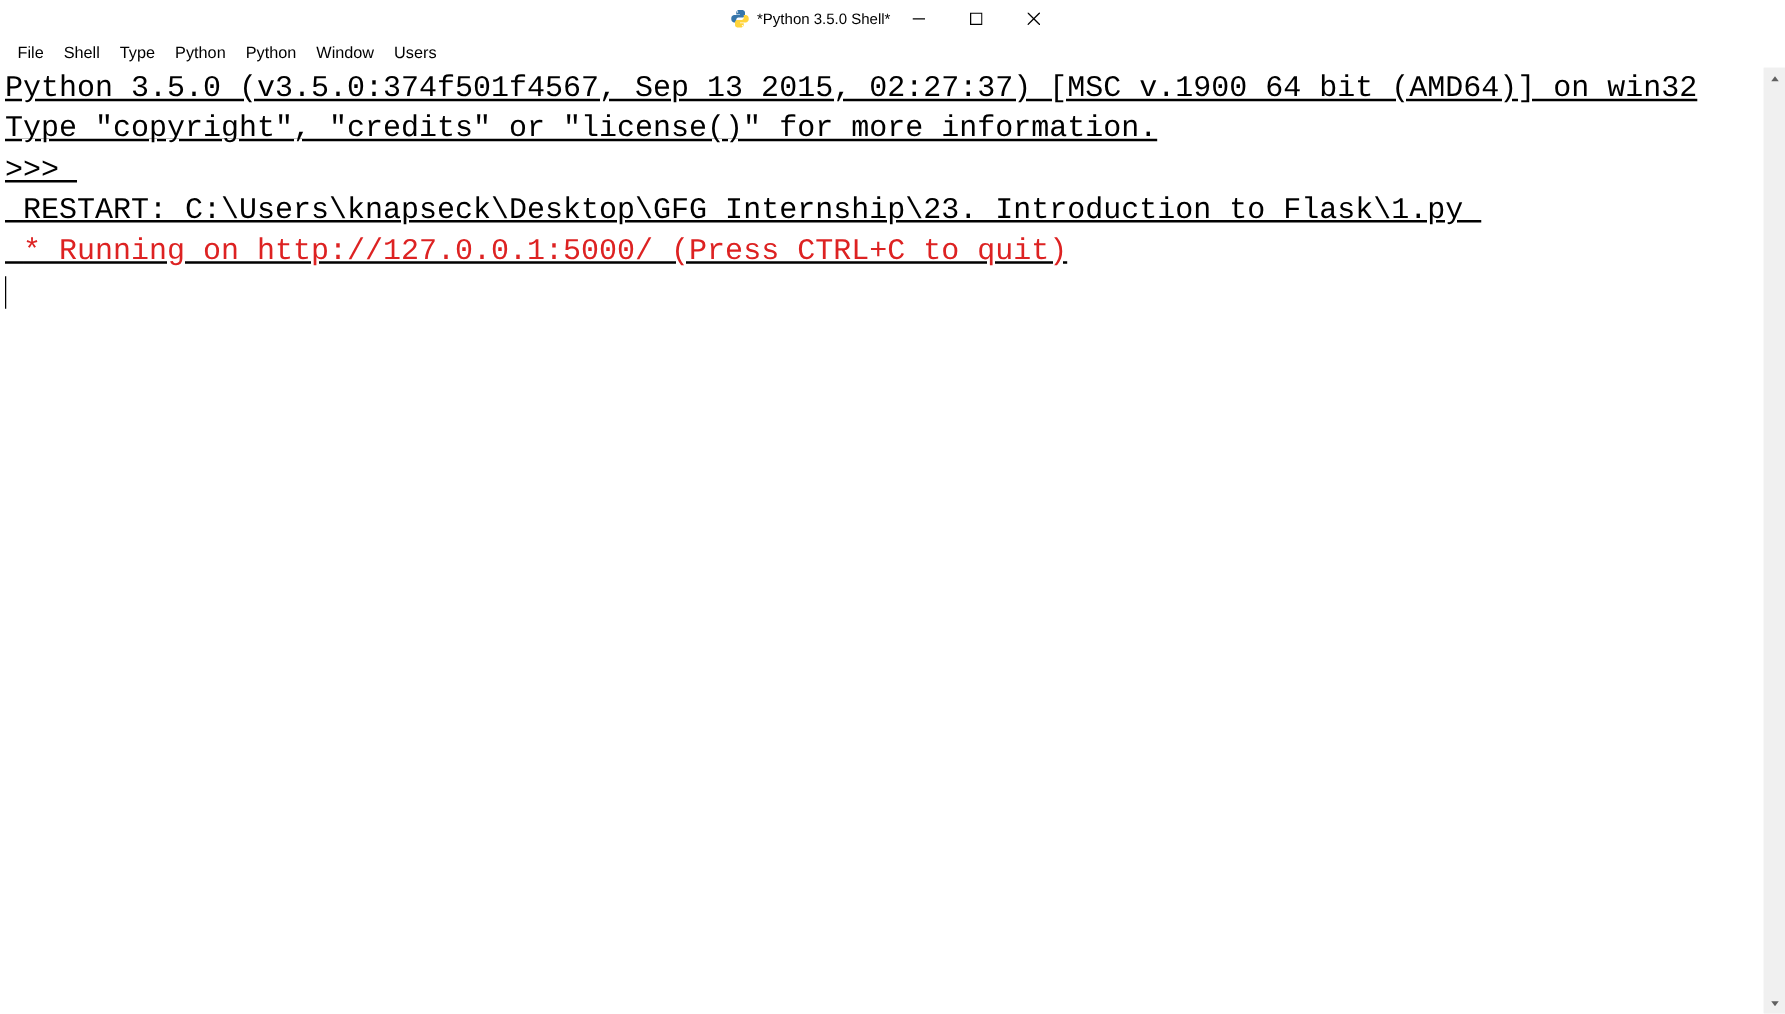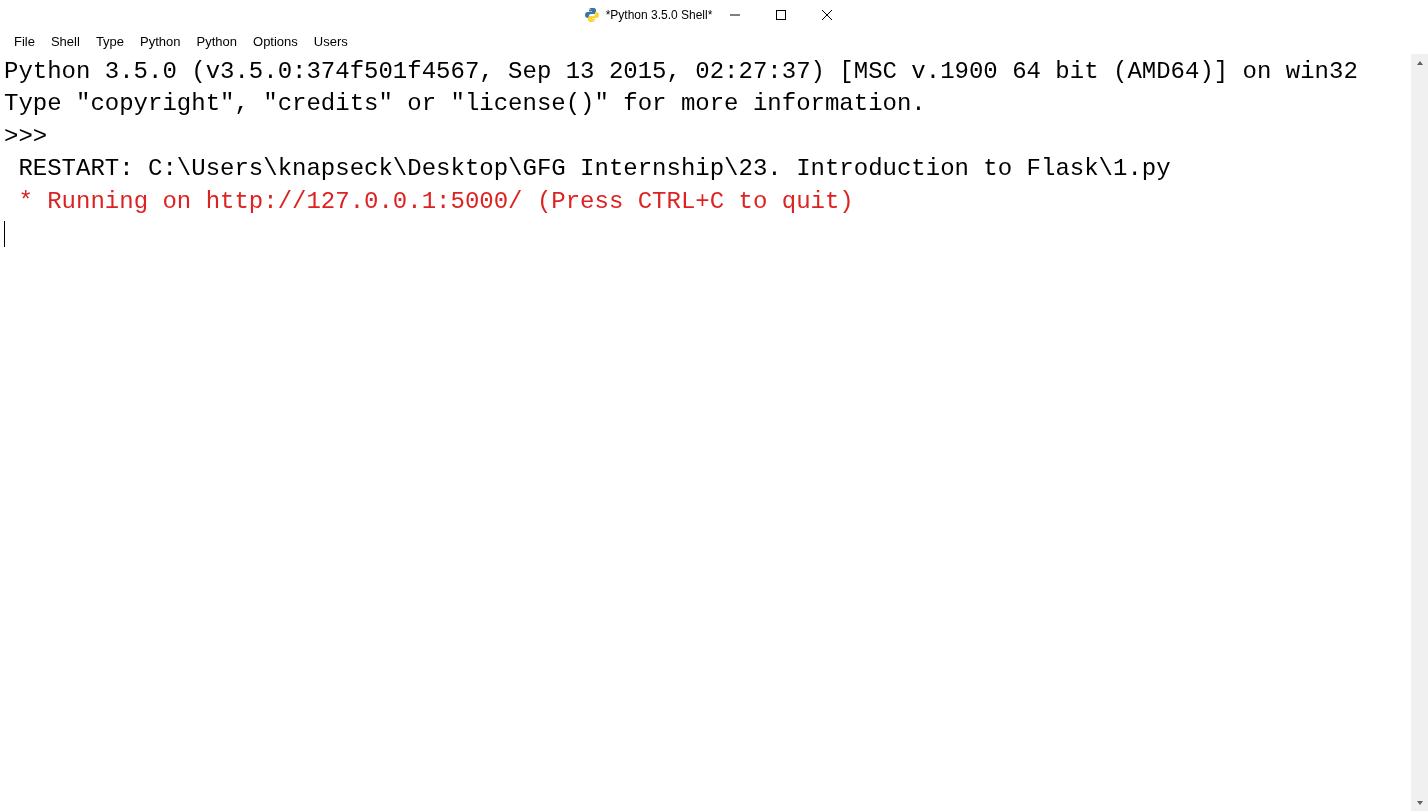--- a/index.html
+++ b/index.html
@@ -79,20 +79,21 @@
     .shell-content {
       flex: 1;
       padding: 2px 4px;
       font-family: "Courier New", monospace;
       font-size: 24px;
       line-height: 1.35;
       white-space: pre-wrap;
       word-break: break-all;
       color: #000;
       overflow: hidden;
+      text-decoration: underline;
     }
     .stderr-line {
       color: #dd2222;
     }
     .scrollbar {
       width: 17px;
       background: #f0f0f0;
       display: flex;
       flex-direction: column;
     }
@@ -149,21 +150,21 @@
     </div>
   </div>
 </div>
 
 <div class="menubar">
   <span class="menu-item">File</span>
   <span class="menu-item">Shell</span>
   <span class="menu-item">Type</span>
   <span class="menu-item">Python</span>
   <span class="menu-item">Python</span>
-  <span class="menu-item">Options</span>
+  <span class="menu-item">Window</span>
   <span class="menu-item">Users</span>
 </div>
 
 <div class="content-wrapper">
   <div class="shell-content"><span>Python 3.5.0 (v3.5.0:374f501f4567, Sep 13 2015, 02:27:37) [MSC v.1900 64 bit (AMD64)] on win32</span>
 <span>Type "copyright", "credits" or "license()" for more information.</span>
 <span>&gt;&gt;&gt; </span>
 <span> RESTART: C:\Users\knapseck\Desktop\GFG Internship\23. Introduction to Flask\1.py </span>
 <span class="stderr-line"> * Running on http://127.0.0.1:5000/ (Press CTRL+C to quit)</span>
 <span class="cursor"></span></div>

